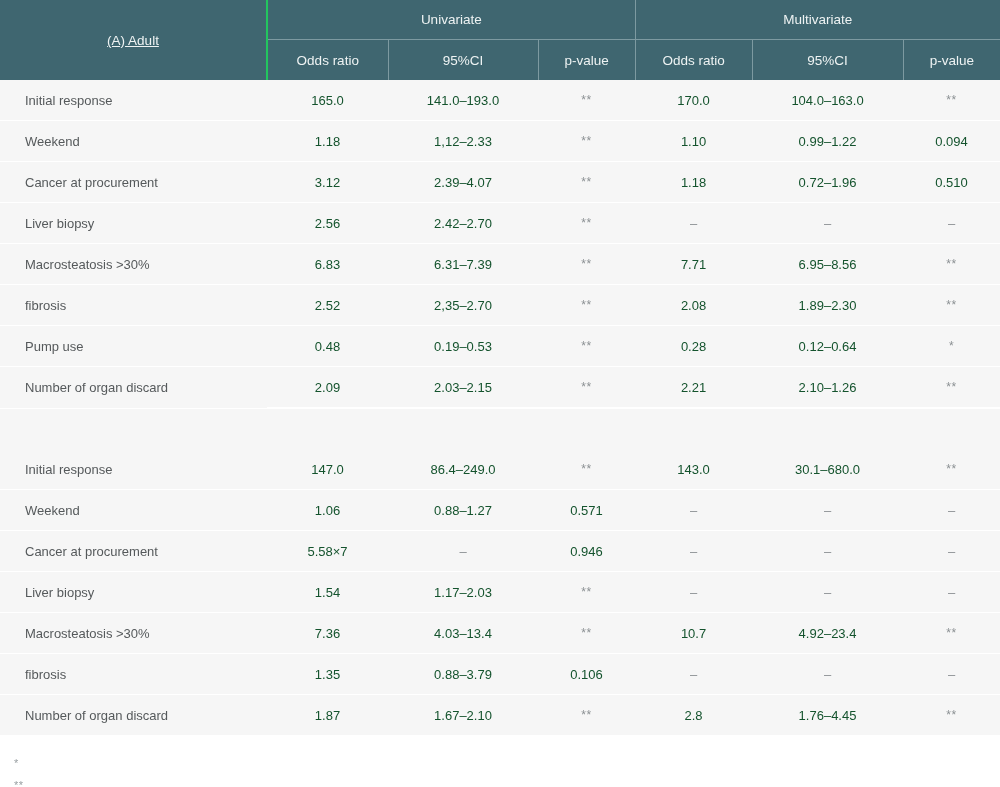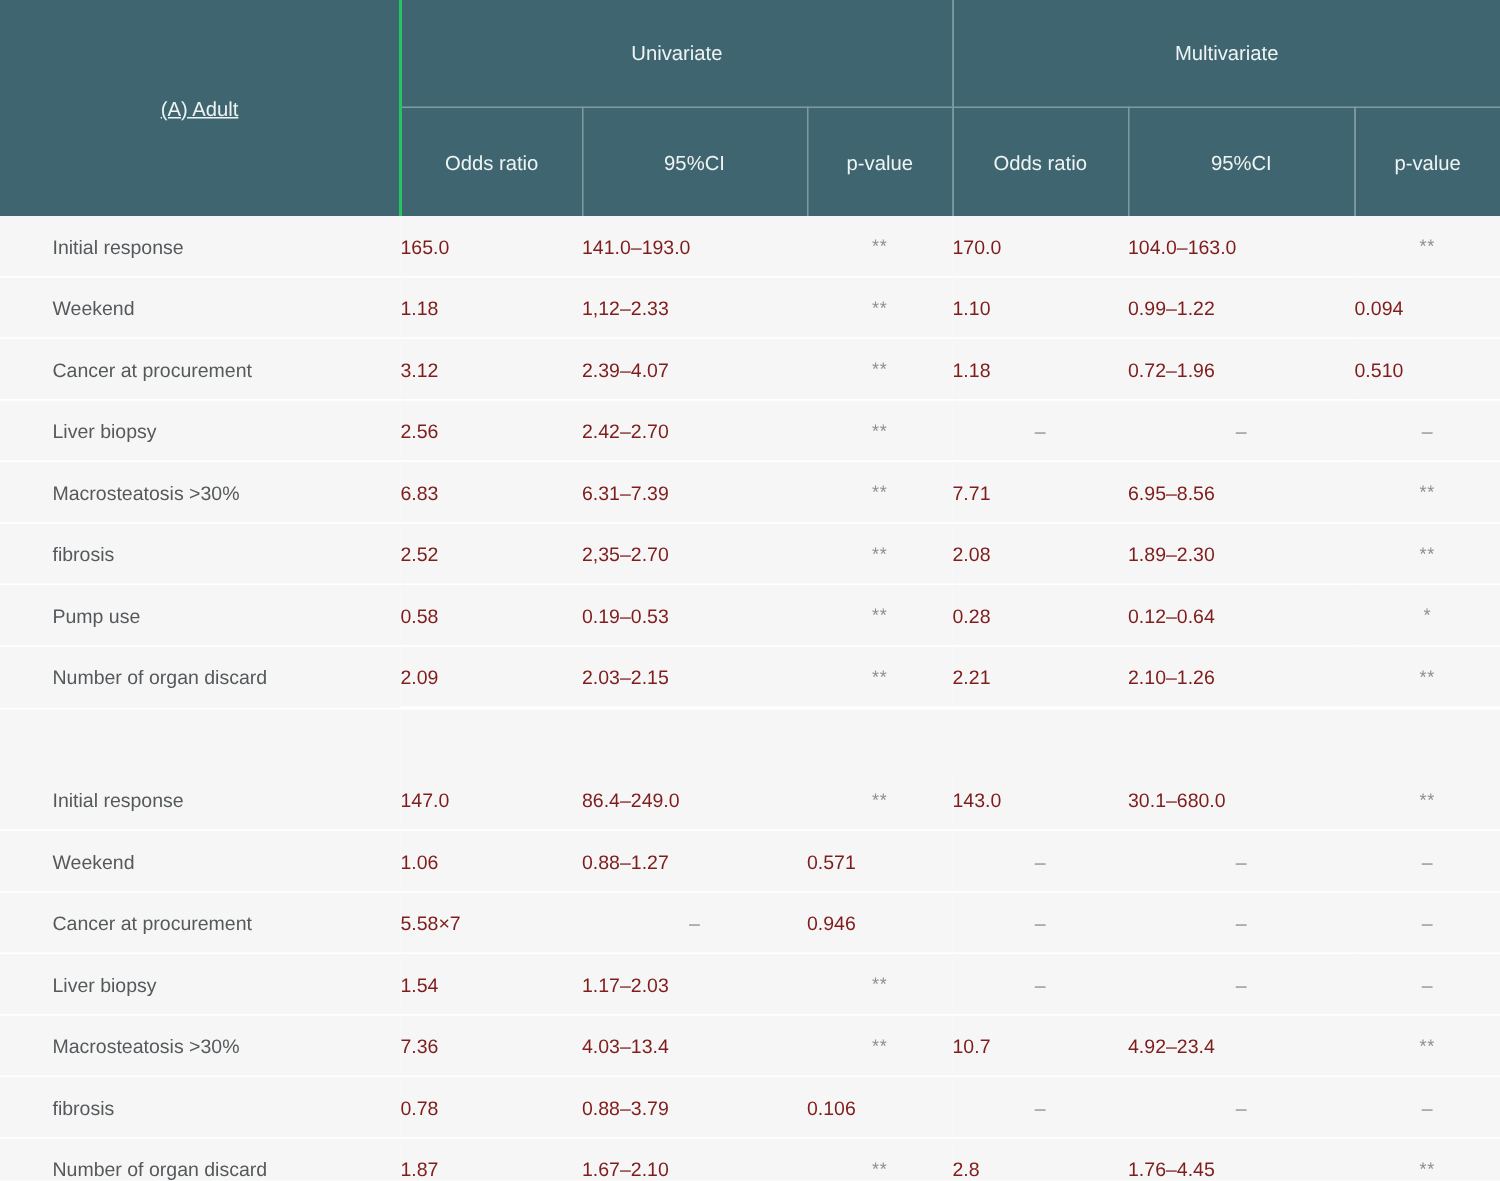--- a/index.html
+++ b/index.html
@@ -31,21 +31,21 @@
   }
 
   
   thead th {
     background: #3f6670;
     color: #eef3f3;
     font-weight: normal;
     font-size: 13.5px;
     text-align: center;
     vertical-align: middle;
-    padding: 16px;
+    padding: 0;
     border: 0;
   }
   .hdr-rowlabel {
     height: 79px;
     border-right: 2px solid #22c55e;
     text-decoration: underline;
   }
   .hdr-group {
     height: 39px;
     border-bottom: 1px solid #7d9aa1;
@@ -63,25 +63,26 @@
   tbody td {
     background: #f6f6f6;
     font-size: 13px;
     height: 40px;
     padding: 0 0;
     border-bottom: 1px solid #ffffff;
     vertical-align: middle;
   }
   td.lbl {
     text-align: left;
-    padding-left: 35px;
+    padding-left: 25px;
     color: #55595b;
   }
   td.num {
-    color: #7f1d1d;
+    text-align: center;
+    color: #14532d;
   }
   td.sig {
     text-align: center;
     color: #8b9093;
     font-size: 12px;
     letter-spacing: 0.5px;
   }
   td.dash {
     text-align: center;
     color: #8b9093;
@@ -200,21 +201,21 @@
         <td class="lbl">fibrosis</td>
         <td class="num">2.52</td>
         <td class="num">2,35–2.70</td>
         <td class="sig">**</td>
         <td class="num">2.08</td>
         <td class="num">1.89–2.30</td>
         <td class="sig">**</td>
       </tr>
       <tr>
         <td class="lbl">Pump use</td>
-        <td class="num">0.58</td>
+        <td class="num">0.48</td>
         <td class="num">0.19–0.53</td>
         <td class="sig">**</td>
         <td class="num">0.28</td>
         <td class="num">0.12–0.64</td>
         <td class="sig">*</td>
       </tr>
       <tr>
         <td class="lbl">Number of organ discard</td>
         <td class="num">2.09</td>
         <td class="num">2.03–2.15</td>
@@ -271,21 +272,21 @@
         <td class="lbl">Macrosteatosis &gt;30%</td>
         <td class="num">7.36</td>
         <td class="num">4.03–13.4</td>
         <td class="sig">**</td>
         <td class="num">10.7</td>
         <td class="num">4.92–23.4</td>
         <td class="sig">**</td>
       </tr>
       <tr>
         <td class="lbl">fibrosis</td>
-        <td class="num">0.78</td>
+        <td class="num">1.35</td>
         <td class="num">0.88–3.79</td>
         <td class="num">0.106</td>
         <td class="dash">–</td>
         <td class="dash">–</td>
         <td class="dash">–</td>
       </tr>
       <tr class="last-row">
         <td class="lbl">Number of organ discard</td>
         <td class="num">1.87</td>
         <td class="num">1.67–2.10</td>

